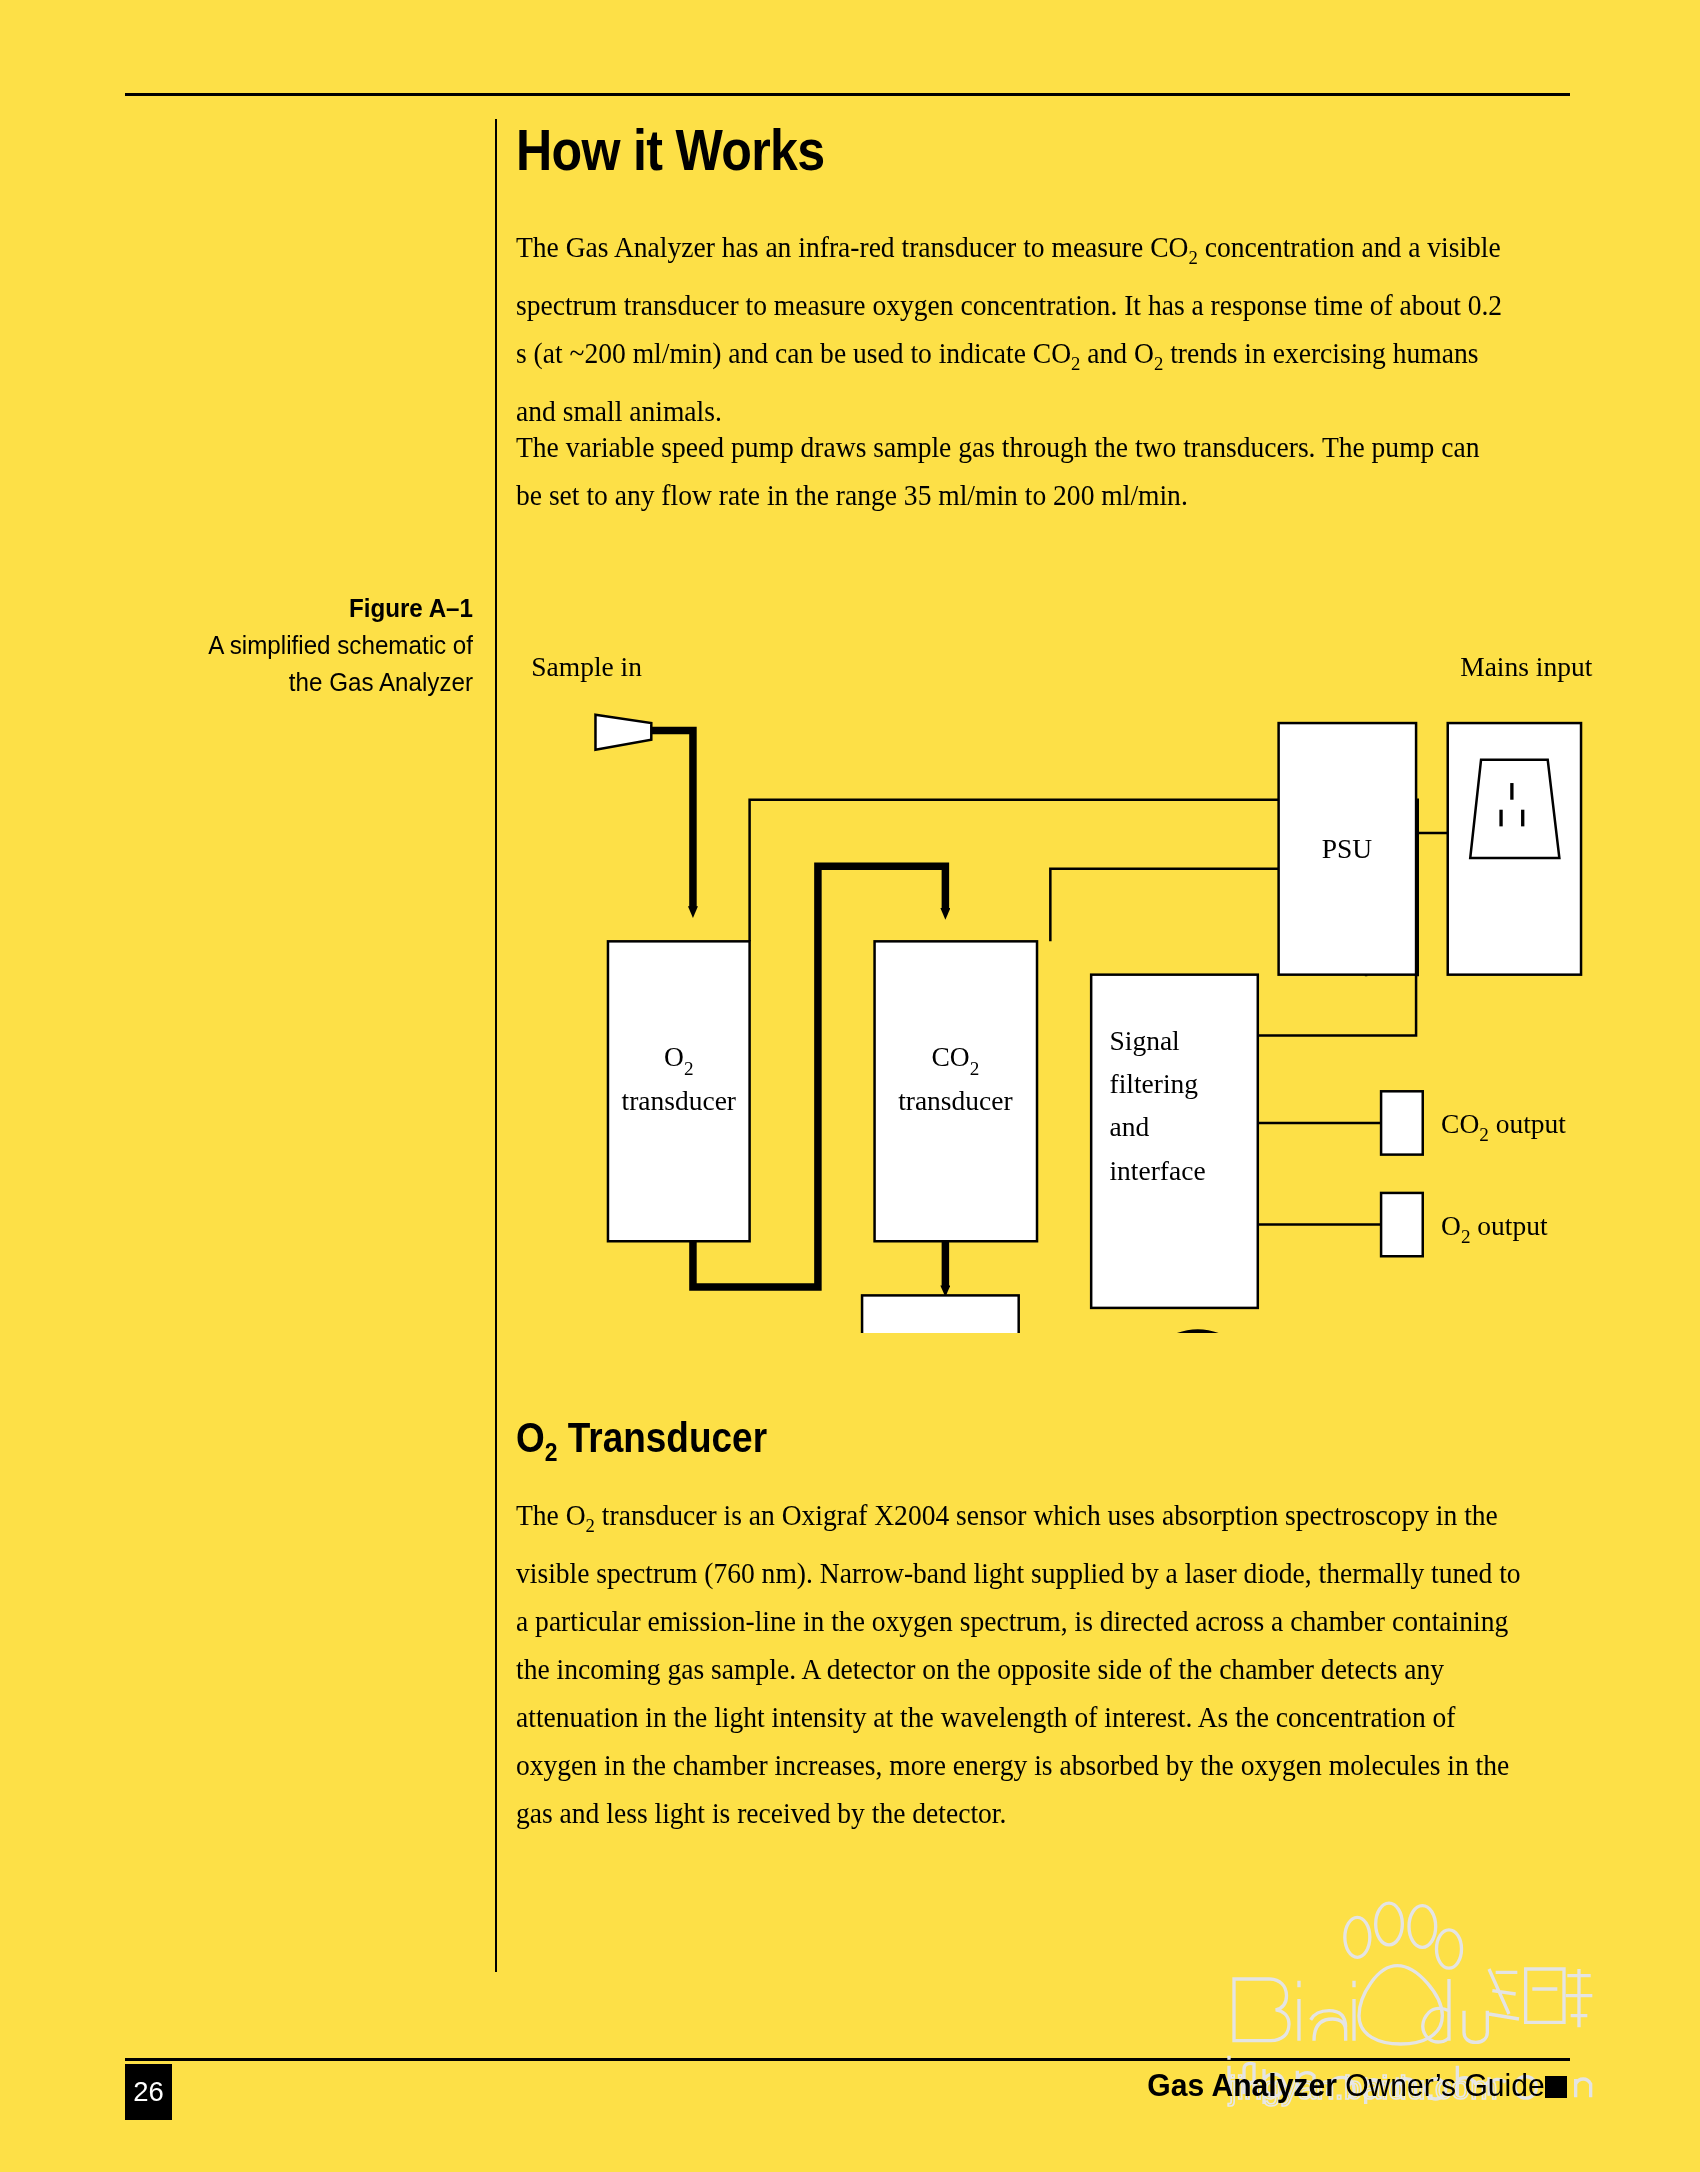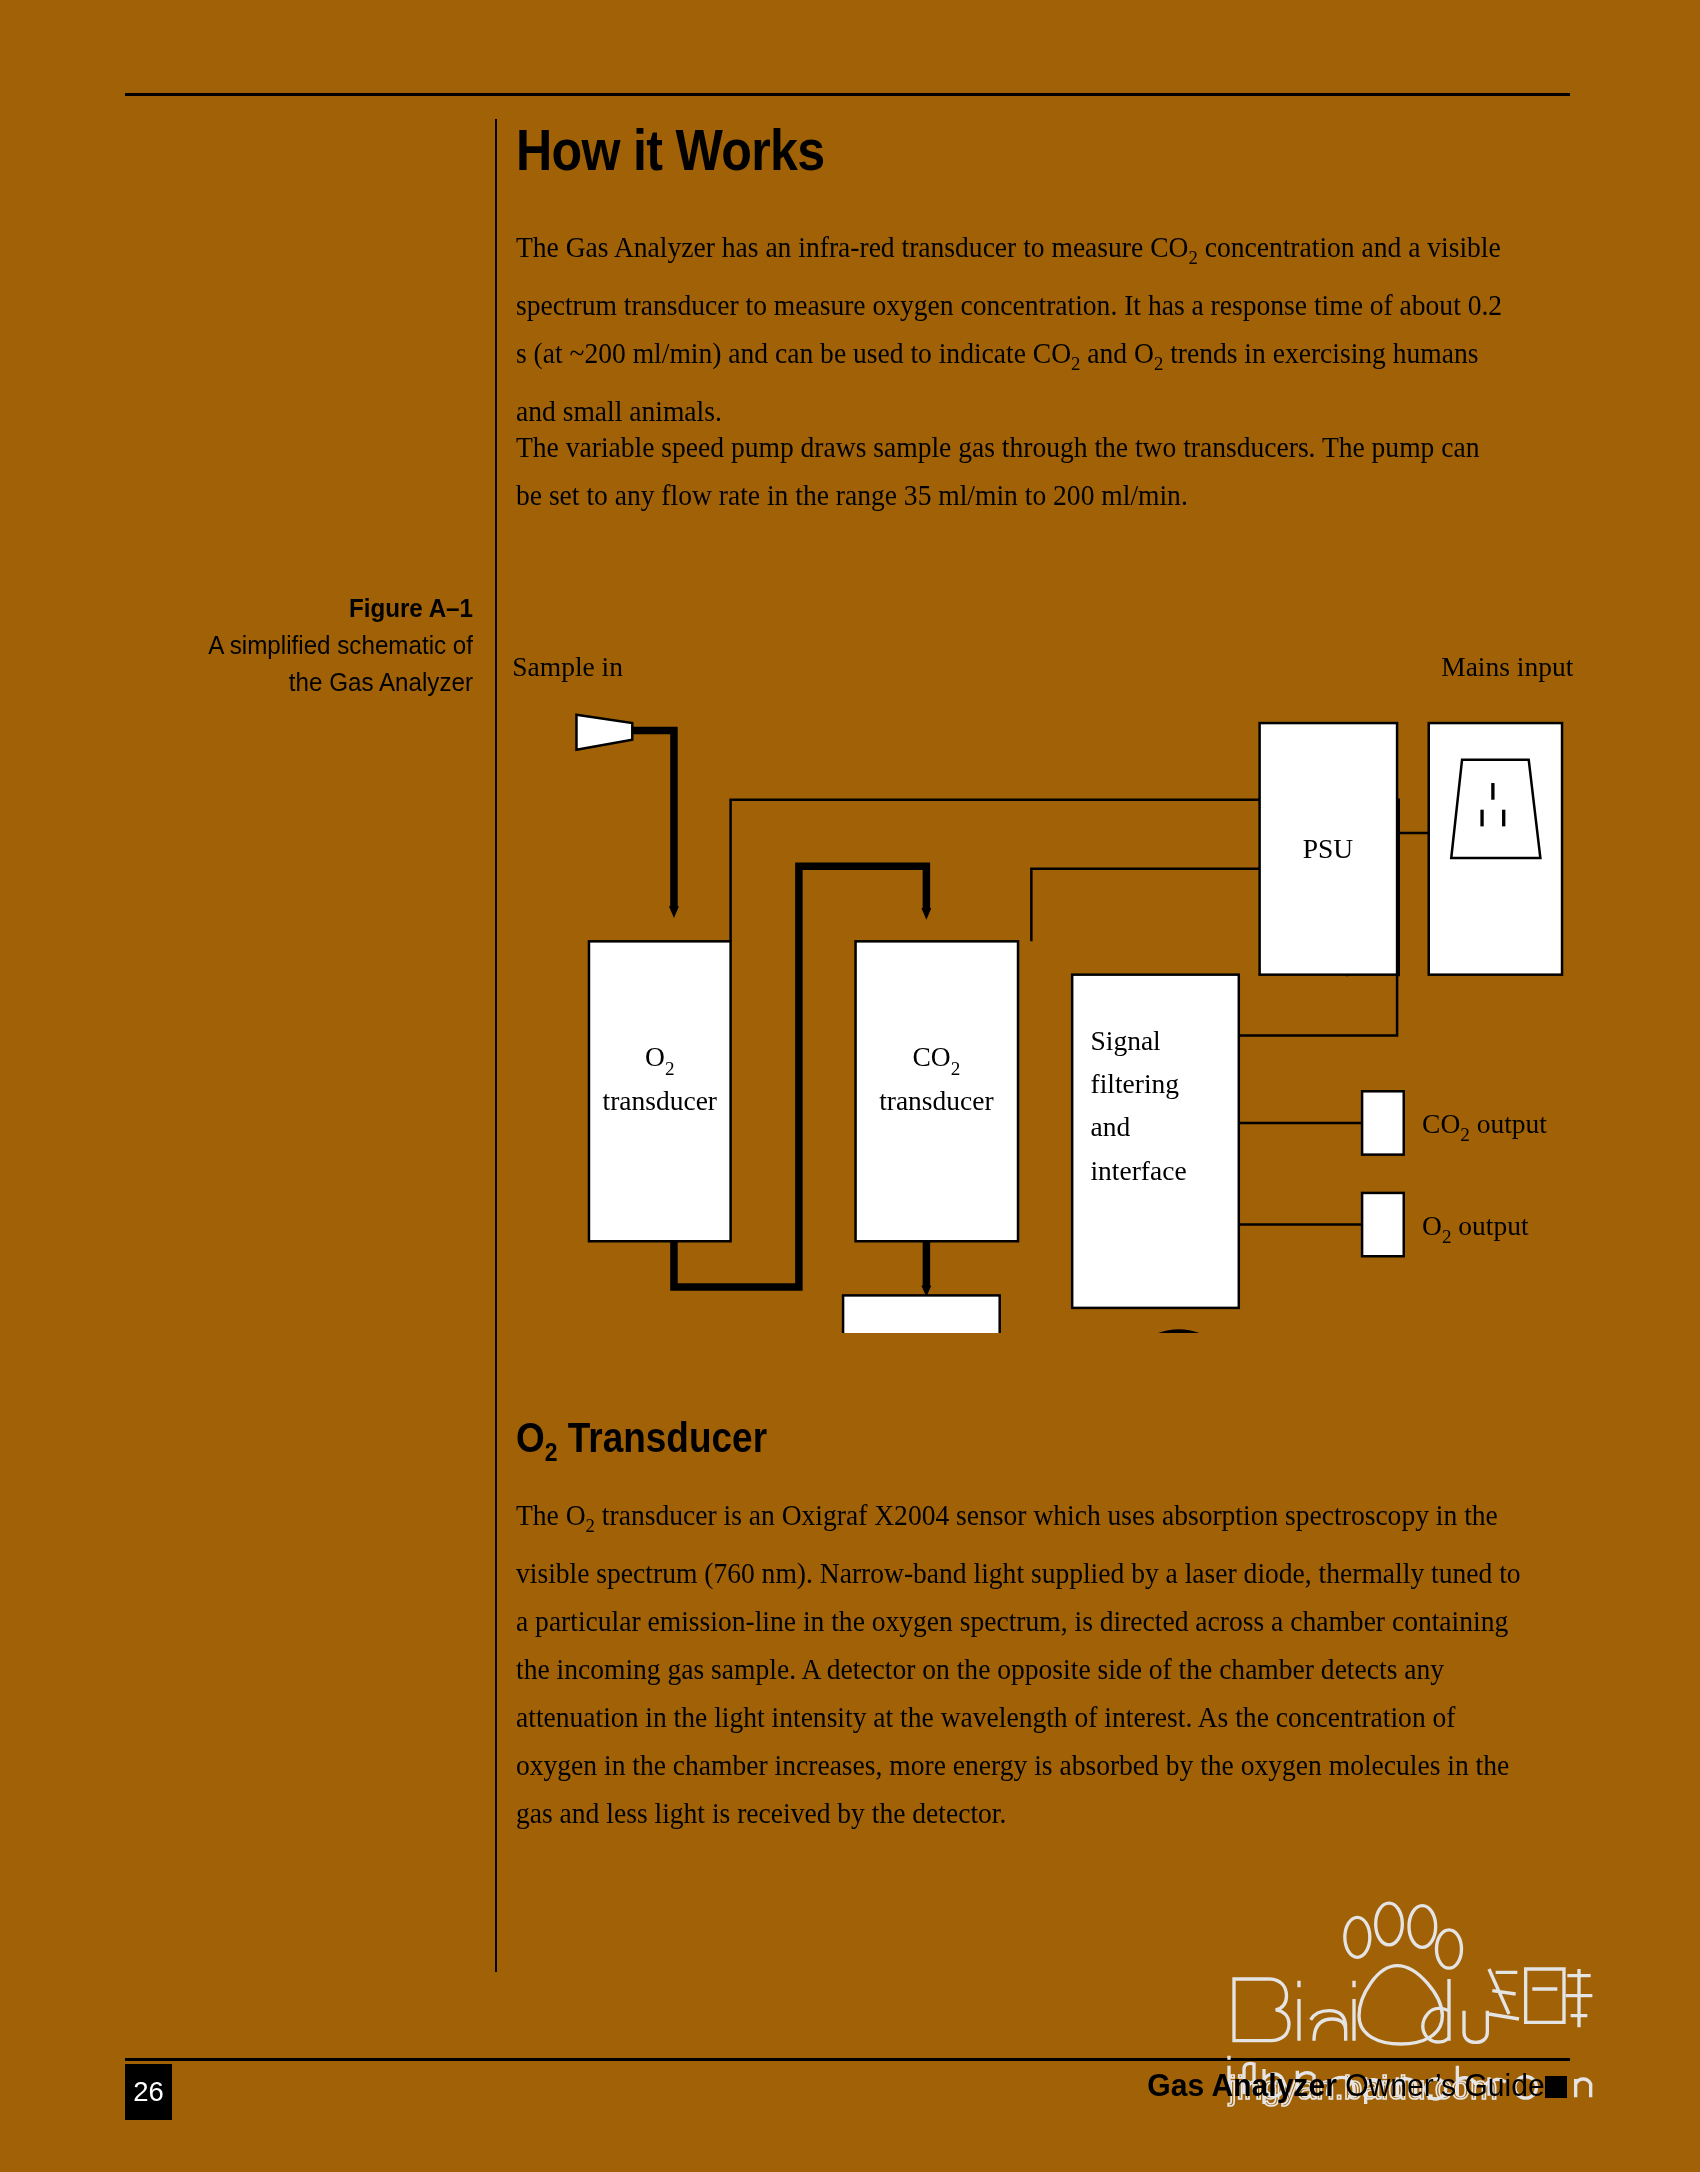--- a/index.html
+++ b/index.html
@@ -4,21 +4,21 @@
 <style>
   html, body {
     margin: 0;
     padding: 0;
     background: #ffffff;
   }
   #page {
     position: relative;
     width: 1700px;
     height: 2172px;
-    background: #a16207;
+    background: #fde047;
     overflow: hidden;
     font-family: "Liberation Serif", serif;
     color: #000000;
   }
 
   
   .top-rule {
     position: absolute;
     left: 125px;
     top: 93px;
@@ -98,21 +98,21 @@
     line-height: 37px;
     transform: scaleX(0.93);
     transform-origin: right top;
   }
   .fig-caption .ttl { font-weight: bold; display: block; }
   .fig-caption .ln { display: block; }
 
   
   #diagram {
     position: absolute;
-    left: 489px;
+    left: 508px;
     top: 583px;
     width: 1183px;
     height: 750px;
   }
   #diagram svg { display:block; }
 
   .dlabel {
     font-family: "Liberation Serif", serif;
     font-size: 33px;
     fill: #000;

